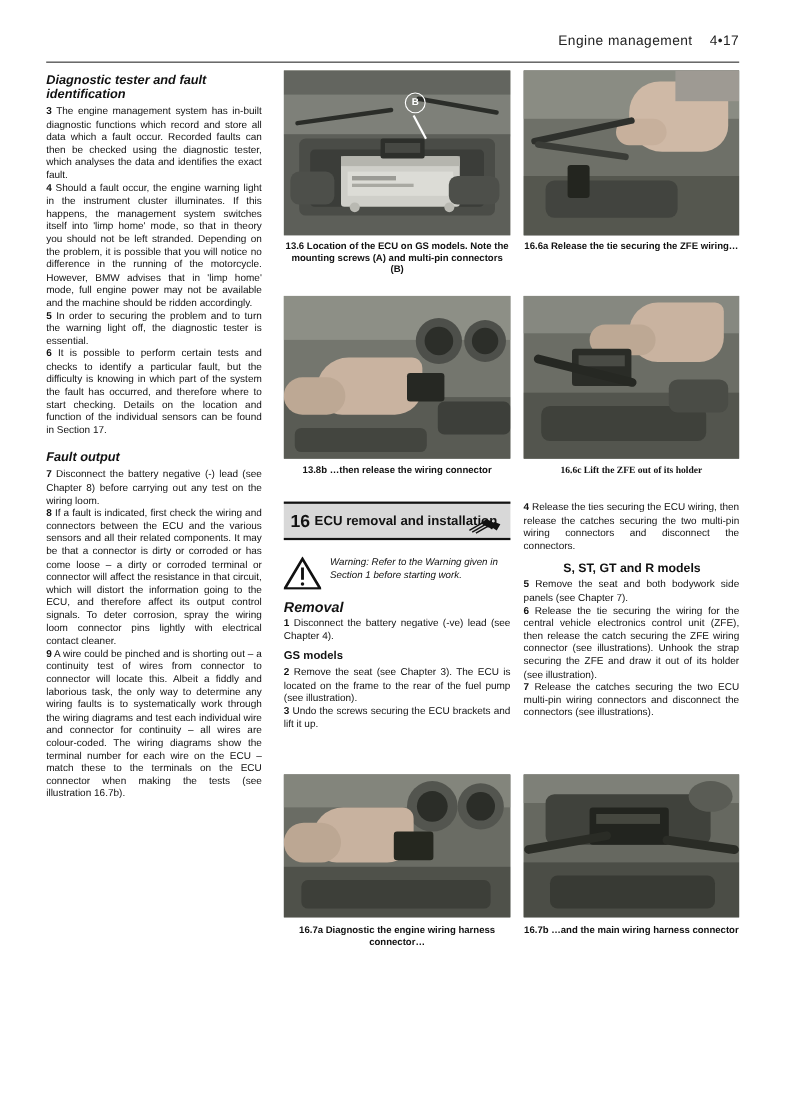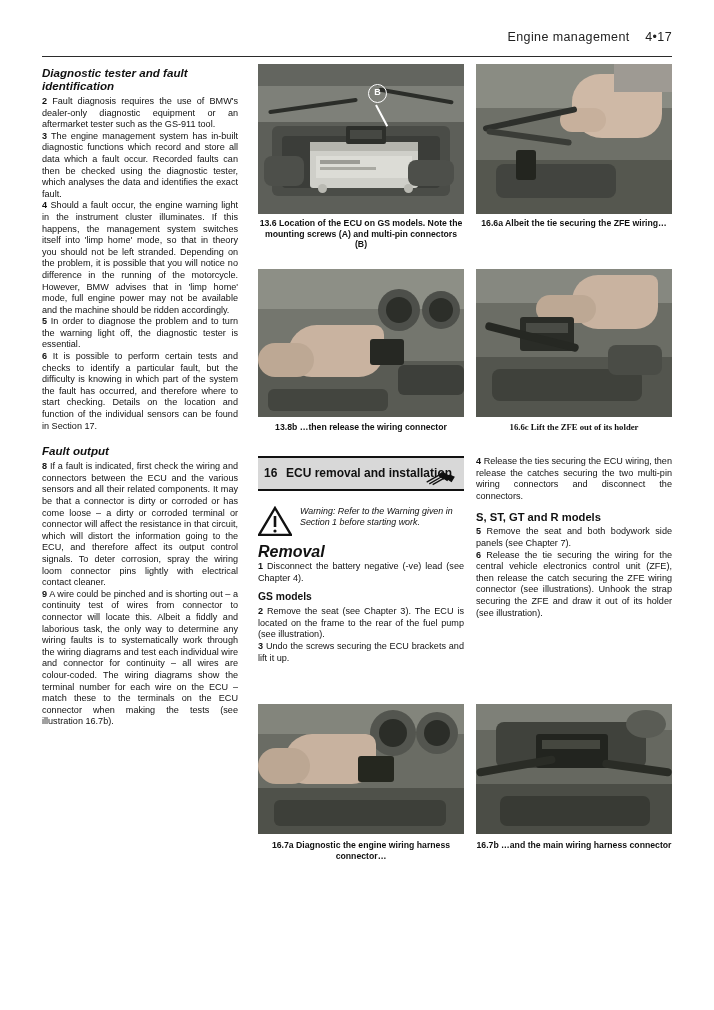--- a/index.html
+++ b/index.html
@@ -99,21 +99,21 @@
     position: absolute;
     background: #d8d8d8;
     border-top: 2px solid #111;
     border-bottom: 2px solid #111;
     box-sizing: border-box;
   }
   .secbox .secnum {
     position: absolute;
     left: 6px;
     top: 8px;
-    font-size: 12px;
+    font-size: 16px;
     font-weight: bold;
   }
   .secbox .sectitle {
     position: absolute;
     left: 28px;
     top: 8px;
     font-size: 12px;
     font-weight: bold;
   }
   .secbox .spanner {
@@ -168,43 +168,43 @@
   <div class="header">
     <span class="hdr-title">Engine management</span>
     &nbsp;&nbsp;
     <span class="hdr-page">4•17</span>
   </div>
   <div class="header-rule"></div>
 
   <div class="col" style="left:42px; top:62px; width:196px;">
     <h3 class="sec">Diagnostic tester and fault identification</h3>
 
-    <p class="para" style="margin-top:3px;">
-      <span class="num">2</span>
-      <span>Fault diagnosis requires the use of BMW's dealer-only diagnostic equipment or an aftermarket tester such as the GS-911 tool.</span>
-    </p>
     <p class="para">
       <span class="num">3</span>
       <span>The engine management system has in-built diagnostic functions which record and store all data which a fault occur. Recorded faults can then be checked using the diagnostic tester, which analyses the data and identifies the exact fault.</span>
     </p>
     <p class="para">
       <span class="num">4</span>
       <span>Should a fault occur, the engine warning light in the instrument cluster illuminates. If this happens, the management system switches itself into 'limp home' mode, so that in theory you should not be left stranded. Depending on the problem, it is possible that you will notice no difference in the running of the motorcycle. However, BMW advises that in 'limp home' mode, full engine power may not be available and the machine should be ridden accordingly.</span>
     </p>
     <p class="para">
       <span class="num">5</span>
-      <span>In order to diagnose the problem and to turn the warning light off, the diagnostic tester is essential.</span>
+      <span>In order to securing the problem and to turn the warning light off, the diagnostic tester is essential.</span>
     </p>
     <p class="para">
       <span class="num">6</span>
       <span>It is possible to perform certain tests and checks to identify a particular fault, but the difficulty is knowing in which part of the system the fault has occurred, and therefore where to start checking. Details on the location and function of the individual sensors can be found in Section 17.</span>
     </p>
 
     <h3 class="sec" style="margin-top:12px;">Fault output</h3>
 
+    <p class="para" style="margin-top:3px;">
+      <span class="num">7</span>
+      <span>Disconnect the battery negative (-) lead (see Chapter 8) before carrying out any test on the wiring loom.</span>
+    </p>
     <p class="para">
       <span class="num">8</span>
       <span>If a fault is indicated, first check the wiring and connectors between the ECU and the various sensors and all their related components. It may be that a connector is dirty or corroded or has come loose – a dirty or corroded terminal or connector will affect the resistance in that circuit, which will distort the information going to the ECU, and therefore affect its output control signals. To deter corrosion, spray the wiring loom connector pins lightly with electrical contact cleaner.</span>
     </p>
     <p class="para">
       <span class="num">9</span>
       <span>A wire could be pinched and is shorting out – a continuity test of wires from connector to connector will locate this. Albeit a fiddly and laborious task, the only way to determine any wiring faults is to systematically work through the wiring diagrams and test each individual wire and connector for continuity – all wires are colour-coded. The wiring diagrams show the terminal number for each wire on the ECU – match these to the terminals on the ECU connector when making the tests (see illustration 16.7b).</span>
     </p>
   </div>
 
@@ -251,21 +251,21 @@
       <div class="rect" style="left:96px;top:10px;width:90px;height:64px;background:#cfb9a6;border-radius:28px 8px 24px 30px;"></div>
       <div class="rect" style="left:84px;top:44px;width:46px;height:24px;background:#c7b09c;border-radius:14px;"></div>
       <div class="rect" style="left:138px;top:0px;width:58px;height:28px;background:#9e9a93;"></div>
 
       <div class="rect" style="left:6px;top:52px;width:96px;height:6px;background:#2e302c;border-radius:4px;transform:rotate(-12deg);"></div>
       <div class="rect" style="left:10px;top:70px;width:86px;height:6px;background:#3a3c37;border-radius:4px;transform:rotate(8deg);"></div>
       <div class="rect" style="left:20px;top:100px;width:120px;height:34px;background:#42443f;border-radius:8px;"></div>
       <div class="rect" style="left:40px;top:86px;width:20px;height:30px;background:#23251f;border-radius:3px;"></div>
     </div>
   </div>
-  <div class="caption" style="left:476px; top:214px; width:196px;">16.6a Albeit the tie securing the ZFE wiring…</div>
+  <div class="caption" style="left:476px; top:214px; width:196px;">16.6a Release the tie securing the ZFE wiring…</div>
 
   <div class="photo" style="left:258px; top:265px; width:206px; height:148px; background:#7c7e76;">
     <div class="ph-inner">
       <div class="rect" style="left:0;top:0;width:206px;height:148px;background:#74766e;"></div>
       <div class="rect" style="left:0;top:0;width:206px;height:40px;background:#8d8f86;"></div>
       <div class="rect" style="left:0;top:92px;width:206px;height:56px;background:#595b54;"></div>
 
       <div class="blob" style="left:120px;top:20px;width:42px;height:42px;background:#4d4f4a;"></div>
       <div class="blob" style="left:128px;top:28px;width:26px;height:26px;background:#2c2e29;"></div>
       <div class="blob" style="left:164px;top:22px;width:38px;height:38px;background:#4d4f4a;"></div>
@@ -318,49 +318,53 @@
   <div class="warnbox" style="left:258px; top:502px; width:206px; padding-left:42px; box-sizing:border-box;">
     <svg class="warn-tri" viewBox="0 0 34 30">
       <path d="M17 2 L33 29 L1 29 Z" fill="#ffffff" stroke="#111" stroke-width="2.4"></path>
       <path d="M17 10 L17 21" stroke="#111" stroke-width="2.6"></path>
       <circle cx="17" cy="25" r="1.6" fill="#111"></circle>
     </svg>
     <span>Warning: Refer to the Warning given in Section 1 before starting work.</span>
   </div>
 
   <div class="col" style="left:258px; top:542px; width:206px;">
-    <h4 class="sub italic" style="margin-top:0;font-size:16px;">Removal</h4>
+    <h4 class="sub italic" style="margin-top:0;font-size:13px;">Removal</h4>
     <p class="para">
       <span class="num">1</span>
       <span>Disconnect the battery negative (-ve) lead (see Chapter 4).</span>
     </p>
     <h4 class="sub">GS models</h4>
     <p class="para">
       <span class="num">2</span>
       <span>Remove the seat (see Chapter 3). The ECU is located on the frame to the rear of the fuel pump (see illustration).</span>
     </p>
     <p class="para">
       <span class="num">3</span>
       <span>Undo the screws securing the ECU brackets and lift it up.</span>
     </p>
   </div>
 
   <div class="col" style="left:476px; top:452px; width:196px;">
     <p class="para" style="margin-top:0;">
       <span class="num">4</span>
       <span>Release the ties securing the ECU wiring, then release the catches securing the two multi-pin wiring connectors and disconnect the connectors.</span>
     </p>
-    <h4 class="sub" style="font-size:11.2px;margin-top:9px;">S, ST, GT and R models</h4>
+    <h4 class="sub" style="font-size:11.2px;margin-top:9px;margin-left:36px;">S, ST, GT and R models</h4>
     <p class="para">
       <span class="num">5</span>
       <span>Remove the seat and both bodywork side panels (see Chapter 7).</span>
     </p>
     <p class="para">
       <span class="num">6</span>
       <span>Release the tie securing the wiring for the central vehicle electronics control unit (ZFE), then release the catch securing the ZFE wiring connector (see illustrations). Unhook the strap securing the ZFE and draw it out of its holder (see illustration).</span>
+    </p>
+    <p class="para">
+      <span class="num">7</span>
+      <span>Release the catches securing the two ECU multi-pin wiring connectors and disconnect the connectors (see illustrations).</span>
     </p>
   </div>
 
   <div class="photo" style="left:258px; top:700px; width:206px; height:130px; background:#6f7169;">
     <div class="ph-inner">
       <div class="rect" style="left:0;top:0;width:206px;height:130px;background:#6a6c64;"></div>
       <div class="rect" style="left:0;top:0;width:206px;height:30px;background:#83857c;"></div>
       <div class="rect" style="left:0;top:84px;width:206px;height:46px;background:#4f514a;"></div>
 
       <div class="blob" style="left:112px;top:6px;width:46px;height:46px;background:#53554f;"></div>

